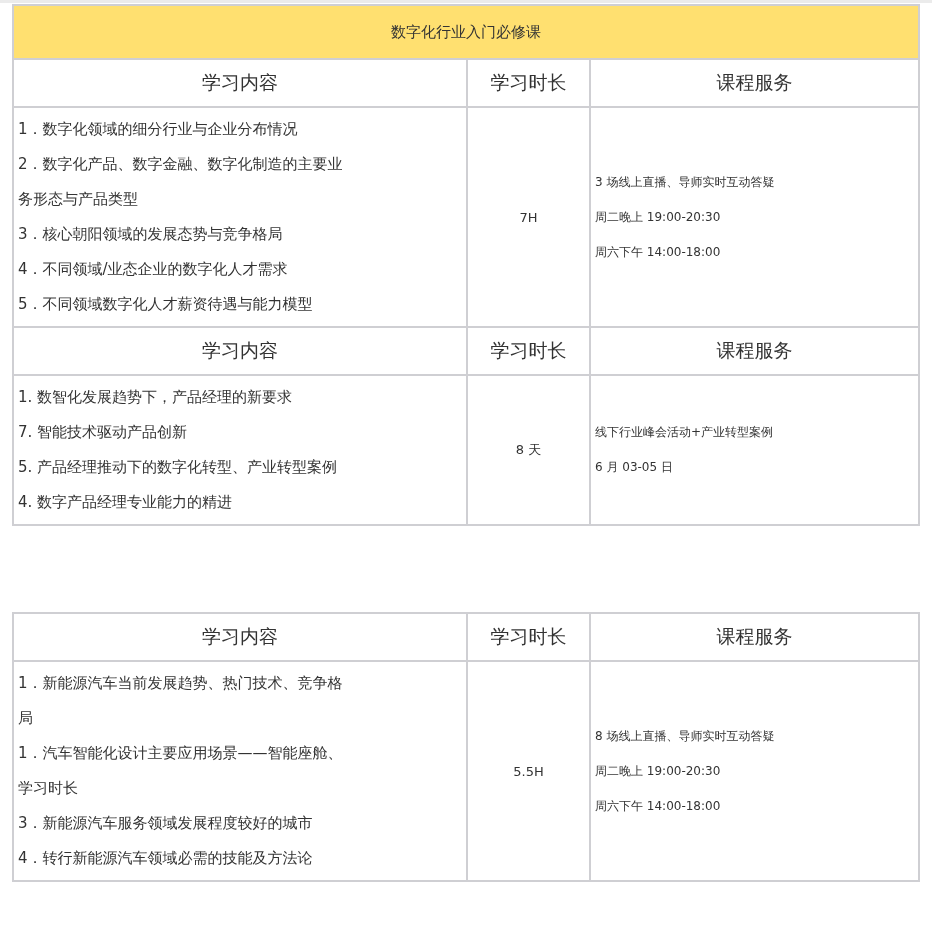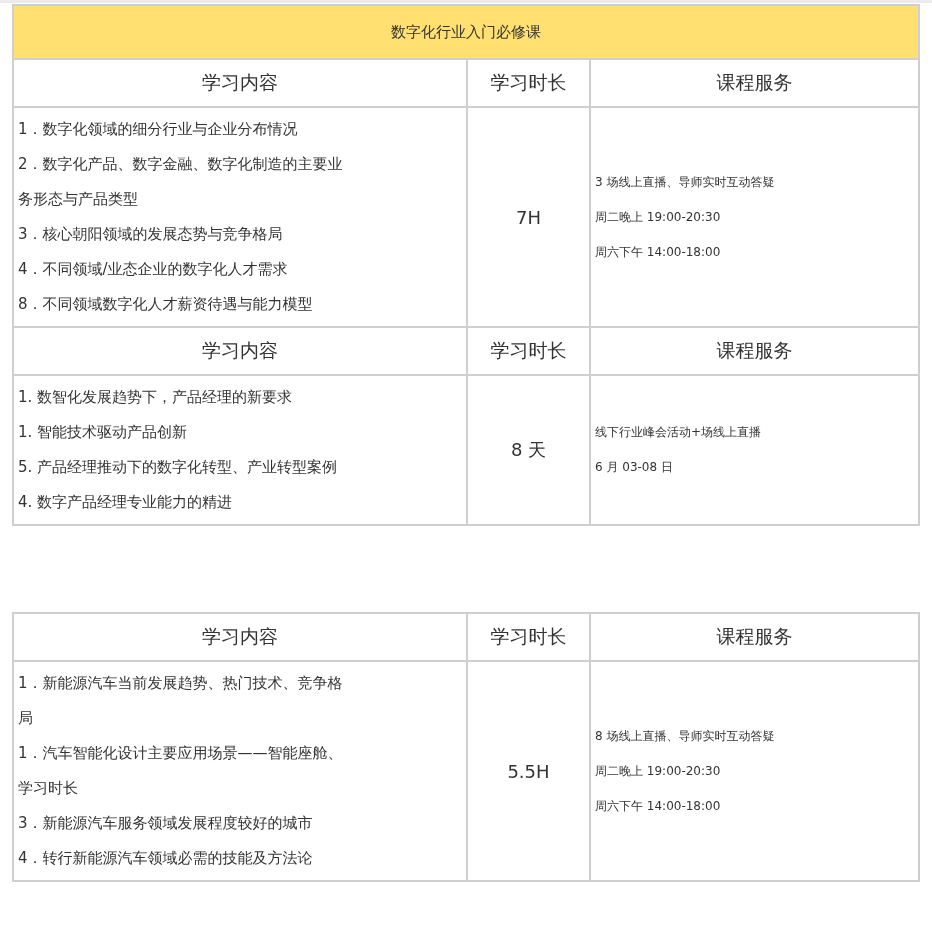--- a/index.html
+++ b/index.html
@@ -5,21 +5,21 @@
   html, body { margin:0; padding:0; background:#ffffff; }
   body { width:932px; height:947px; overflow:hidden; position:relative;
          font-family:"DejaVu Sans", "Liberation Sans", sans-serif; color:#333333; font-size:15px; }
   .topline { position:absolute; left:0; top:0; width:932px; height:3px; background:#ebebeb; }
   table.course { position:absolute; left:12px; border-collapse:collapse; table-layout:fixed; width:906px; }
   table.course td { border:2px solid #cfcfd3; padding:4px; vertical-align:middle; }
   td.title { background:#ffe070; height:44px; text-align:center; font-size:15px; color:#333; }
   td.hdr { height:38px; text-align:center; font-size:19px; color:#333; }
   td.content { padding:2px 10px 4px 10px; vertical-align:middle;border-radius:27px; }
   td.content div.line { height:35px; line-height:35px; white-space:nowrap; font-size:15px; }
-  td.dur { text-align:center; font-size:18px; }
+  td.dur { text-align:center; font-size:13px; }
   td.svc { padding-left:10px; }
   td.svc div.line { line-height:35px; font-size:12px; white-space:nowrap; }
   col.c1 { width:454px; } col.c2 { width:123px; } col.c3 { width:329px; }
 </style>
 </head>
 <body>
 
 <div class="topline"></div>
 
 <table class="course" style="top:4px;">
@@ -37,45 +37,45 @@
     <td class="hdr">学习时长</td>
     <td class="hdr">课程服务</td>
   </tr>
   <tr>
     <td class="content">
       <div class="line">1．数字化领域的细分行业与企业分布情况</div>
       <div class="line">2．数字化产品、数字金融、数字化制造的主要业</div>
       <div class="line">务形态与产品类型</div>
       <div class="line">3．核心朝阳领域的发展态势与竞争格局</div>
       <div class="line">4．不同领域/业态企业的数字化人才需求</div>
-      <div class="line">8．不同领域数字化人才薪资待遇与能力模型</div>
+      <div class="line">5．不同领域数字化人才薪资待遇与能力模型</div>
     </td>
     <td class="dur">7H</td>
     <td class="svc">
       <div class="line">3 场线上直播、导师实时互动答疑</div>
       <div class="line">周二晚上 19:00-20:30</div>
       <div class="line">周六下午  14:00-18:00</div>
     </td>
   </tr>
   <tr>
     <td class="hdr">学习内容</td>
     <td class="hdr">学习时长</td>
     <td class="hdr">课程服务</td>
   </tr>
   <tr>
     <td class="content">
       <div class="line">1.   数智化发展趋势下，产品经理的新要求</div>
-      <div class="line">1.   智能技术驱动产品创新</div>
+      <div class="line">7.   智能技术驱动产品创新</div>
       <div class="line">5.   产品经理推动下的数字化转型、产业转型案例</div>
       <div class="line">4.   数字产品经理专业能力的精进</div>
     </td>
     <td class="dur">8 天</td>
     <td class="svc">
-      <div class="line">线下行业峰会活动+场线上直播</div>
-      <div class="line">6 月 03-08 日</div>
+      <div class="line">线下行业峰会活动+产业转型案例</div>
+      <div class="line">6 月 03-05 日</div>
     </td>
   </tr>
 </tbody>
   </table>
 
 <table class="course" style="top:612px;">
   <colgroup>
       <col class="c1">
       <col class="c2">
       <col class="c3">

